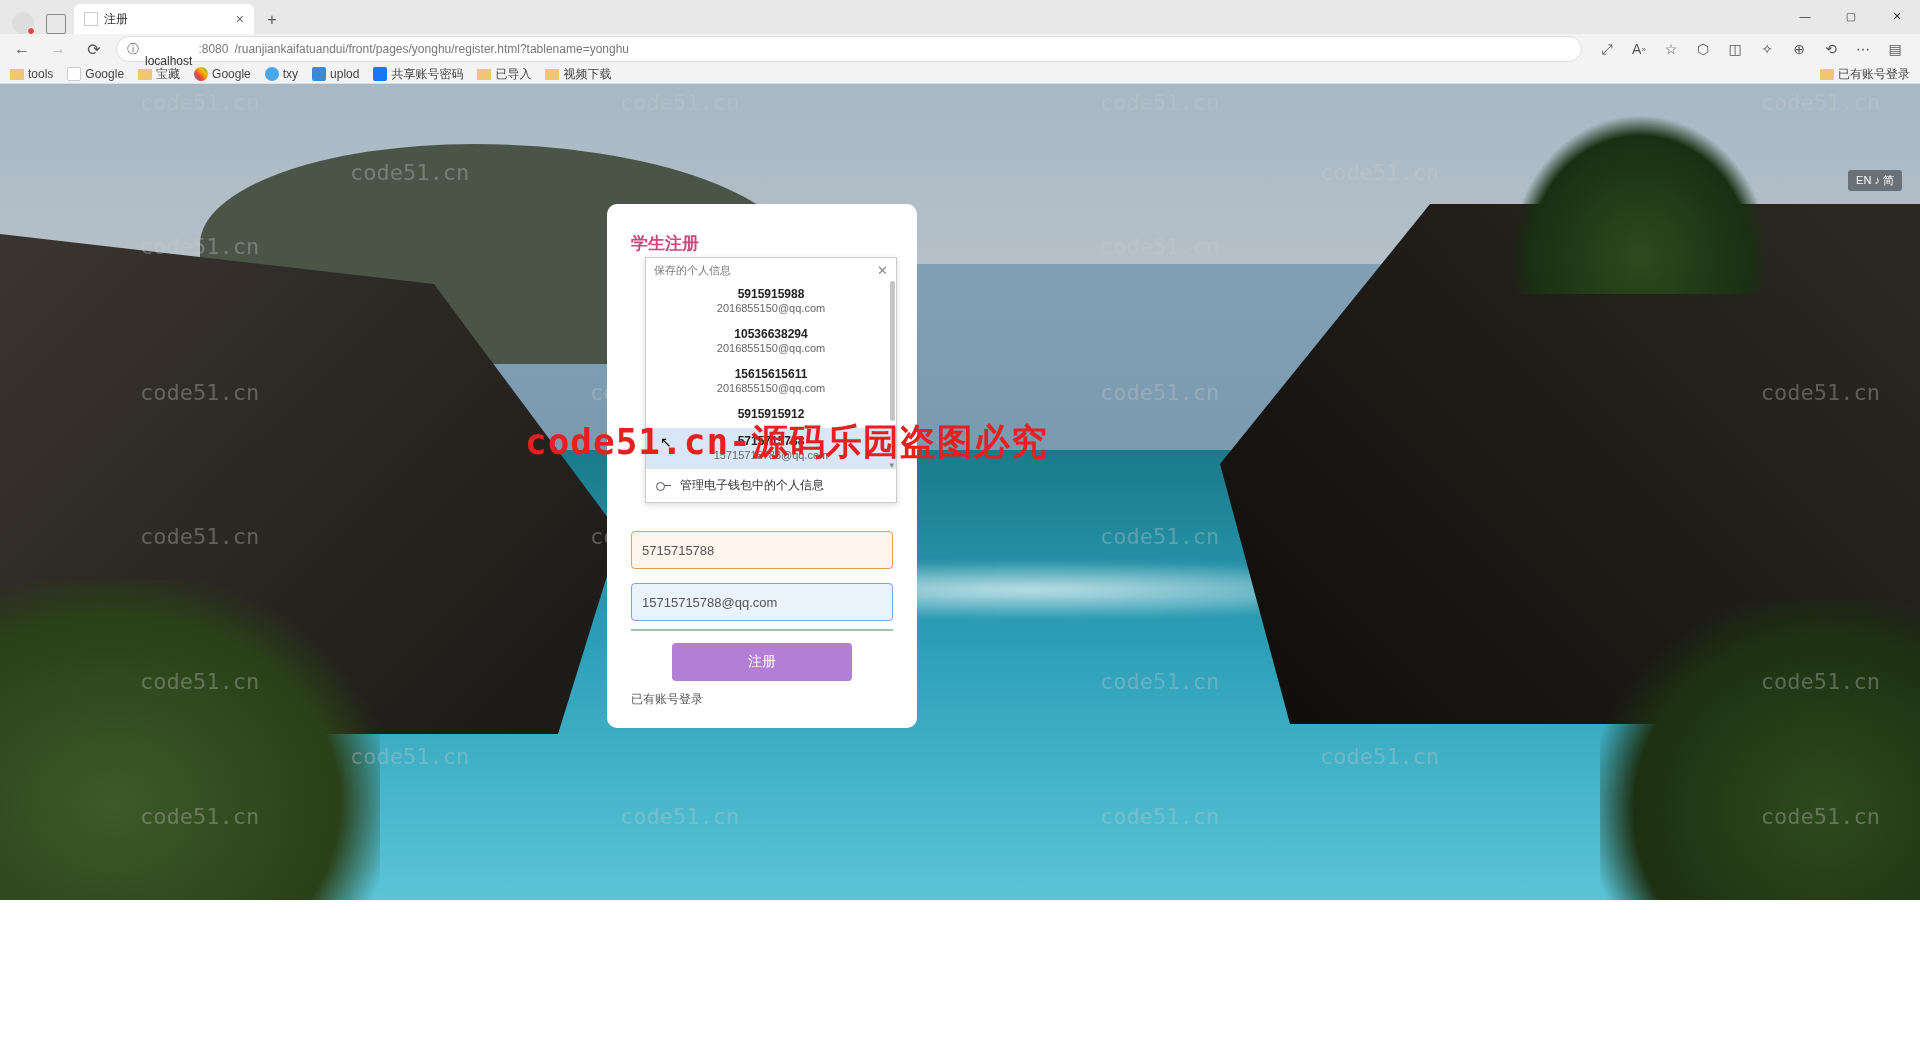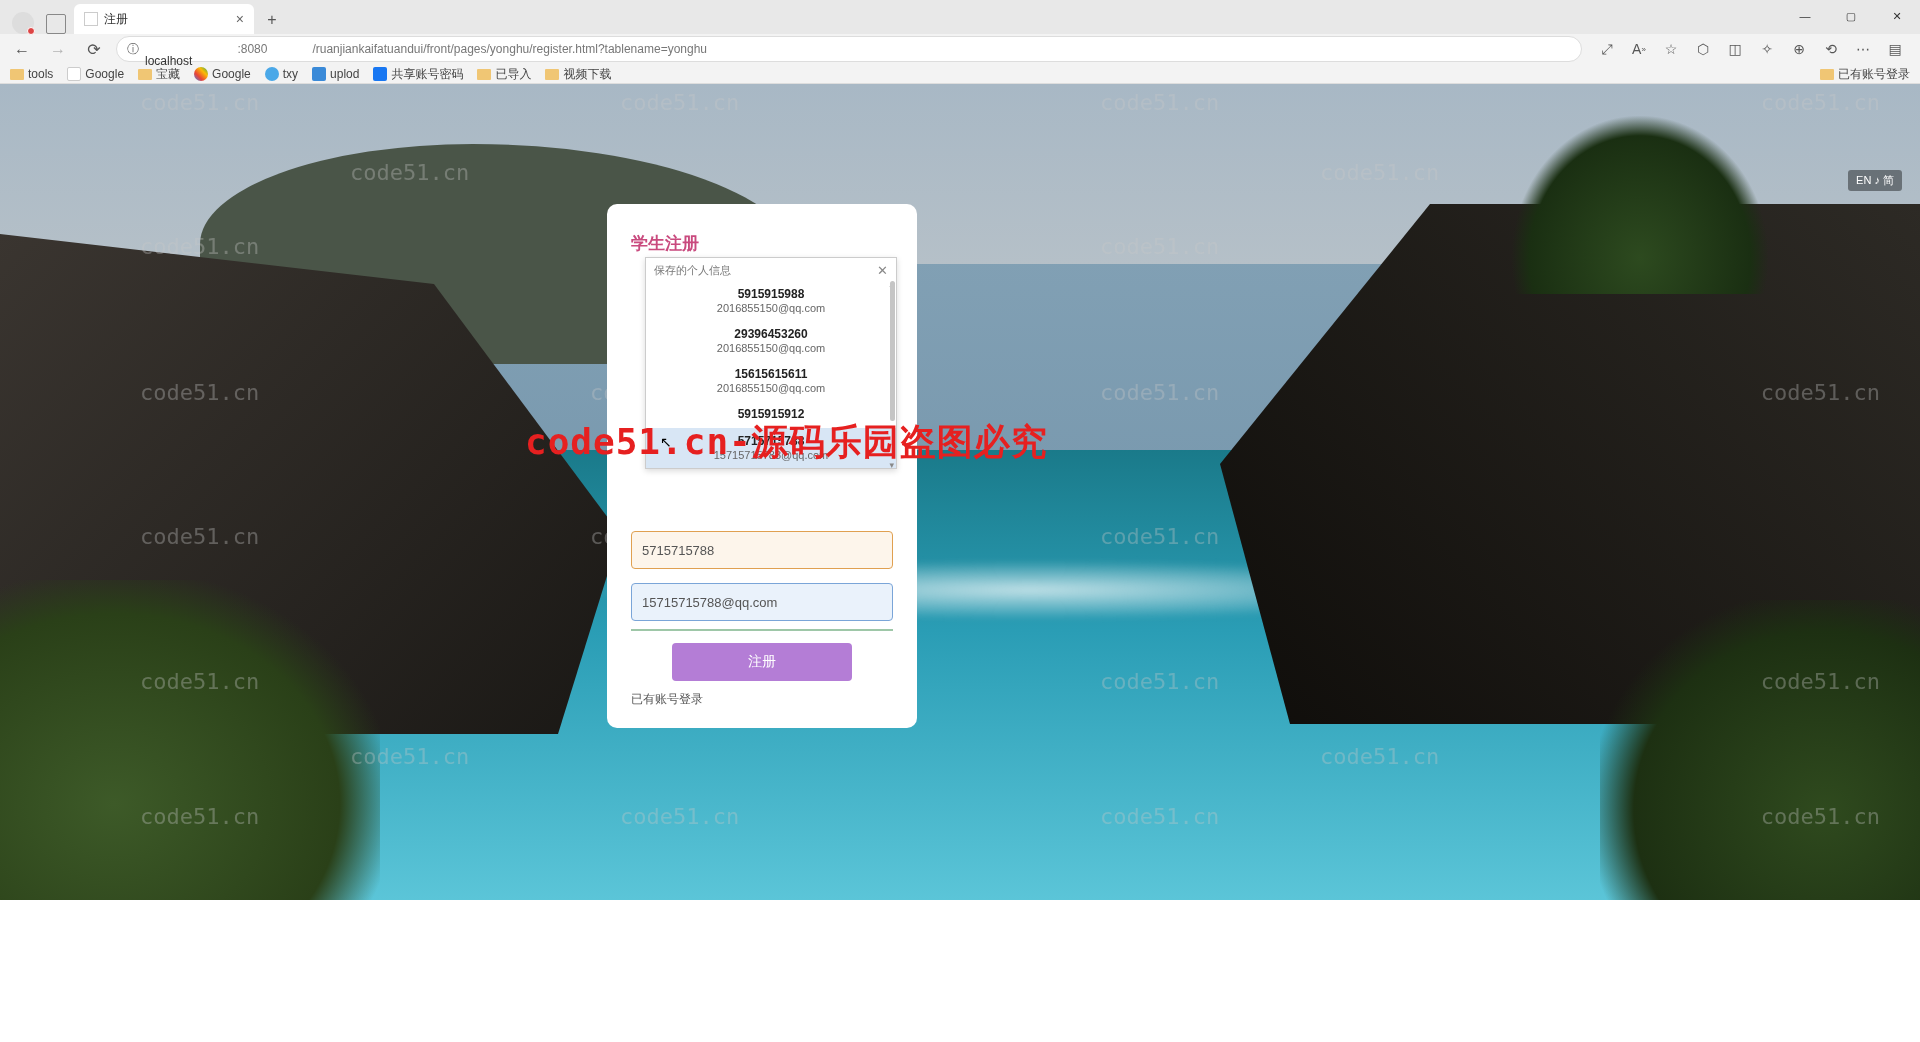--- a/index.html
+++ b/index.html
@@ -15,21 +15,21 @@
 .tab-favicon { width: 14px; height: 14px; border: 1px solid #ccc; }
 .tab-close { margin-left: auto; color: #666; cursor: pointer; font-size: 14px; }
 .new-tab { width: 28px; height: 28px; display: flex; align-items: center; justify-content: center; color: #555; font-size: 16px; margin-left: 4px; }
 .win-controls { position: absolute; right: 0; top: 0; display: flex; }
 .win-btn { width: 46px; height: 32px; display: flex; align-items: center; justify-content: center; color: #333; font-size: 11px; }
 
 .addr-bar { height: 30px; display: flex; align-items: center; padding: 0 8px; gap: 8px; }
 .nav-btn { width: 28px; height: 28px; display: flex; align-items: center; justify-content: center; color: #555; font-size: 16px; }
 .url-box { flex: 1; height: 26px; background: #fff; border: 1px solid #ddd; border-radius: 13px; display: flex; align-items: center; padding: 0 10px; font-size: 12px; color: #666; gap: 6px; }
 .url-host { color: #333; margin-top: 24px; }
-.url-path { color: #777; margin-left: 39px; }
+.url-path { color: #777; }
 .addr-icons { display: flex; gap: 14px; padding: 0 8px; }
 .addr-icon { width: 18px; height: 18px; color: #555; font-size: 14px; display: flex; align-items: center; justify-content: center; }
 
 .bookmark-bar { height: 20px; display: flex; align-items: center; padding: 0 10px; gap: 14px; font-size: 12px; color: #444; }
 .bm-item { display: flex; align-items: center; gap: 4px; }
 .bm-folder { width: 14px; height: 11px; background: #f0c674; border-radius: 1px; }
 .bm-fav { width: 14px; height: 14px; border-radius: 2px; }
 .bm-right { margin-left: auto; }
 
 
@@ -234,38 +234,42 @@
     <div class="af-header">
       <span>保存的个人信息</span>
       <span class="af-close">✕</span>
     </div>
     <div class="af-list">
       <div class="af-item">
         <div class="af-name">5915915988</div>
         <div class="af-email">2016855150@qq.com</div>
       </div>
       <div class="af-item">
-        <div class="af-name">29396453260</div>
+        <div class="af-name">10536638294</div>
         <div class="af-email">2016855150@qq.com</div>
       </div>
       <div class="af-item">
         <div class="af-name">15615615611</div>
         <div class="af-email">2016855150@qq.com</div>
       </div>
       <div class="af-item">
         <div class="af-name">5915915912</div>
       </div>
       <div class="af-item selected">
         <div class="af-name">5715715788</div>
         <div class="af-email">15715715788@qq.com</div>
       </div>
       <div class="af-scroll">
         <span class="af-arrow" style="top:-2px">▴</span>
         <div class="af-thumb"></div>
         <span class="af-arrow" style="bottom:-2px">▾</span>
       </div>
     </div>
+    <div class="af-footer">
+      <span class="af-key-icon"></span>
+      <span>管理电子钱包中的个人信息</span>
+    </div>
   </div>
 
   <div class="side-ind">EN ♪ 简</div>
 
   <div class="cursor">↖</div>
 </div>
 
 </body></html>

